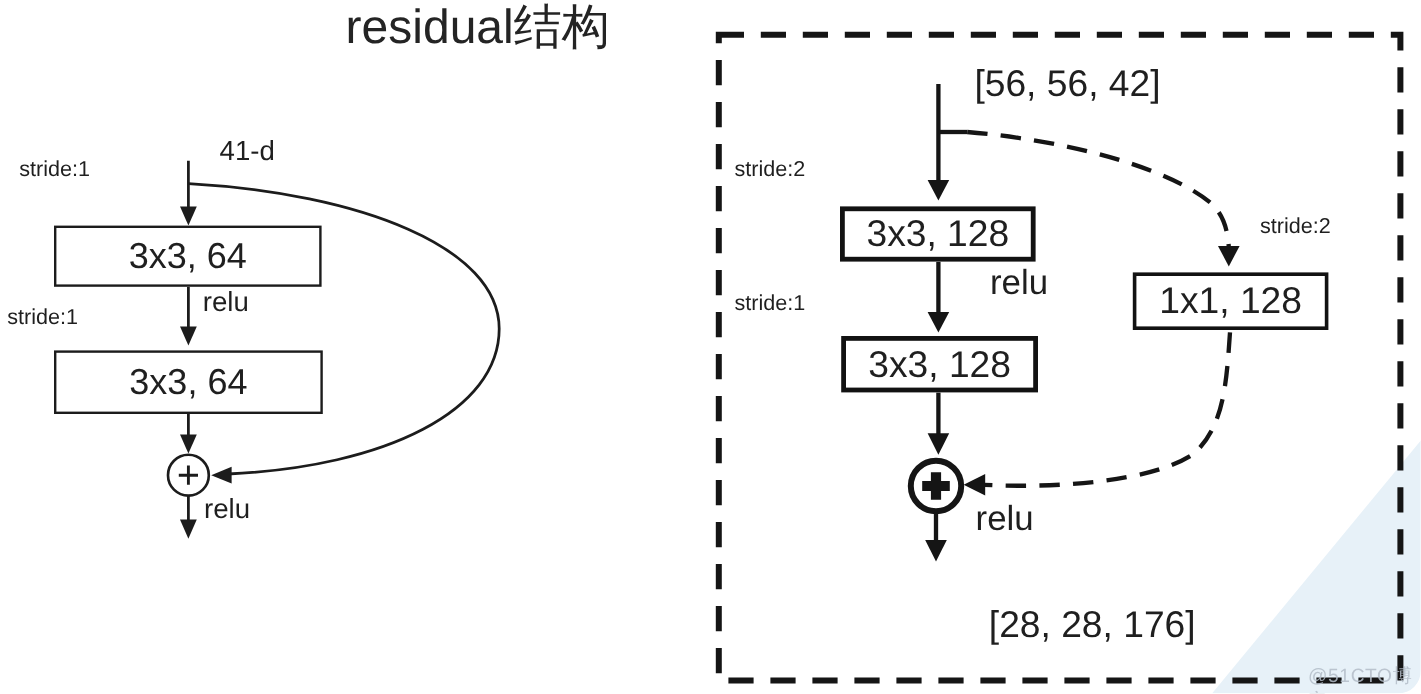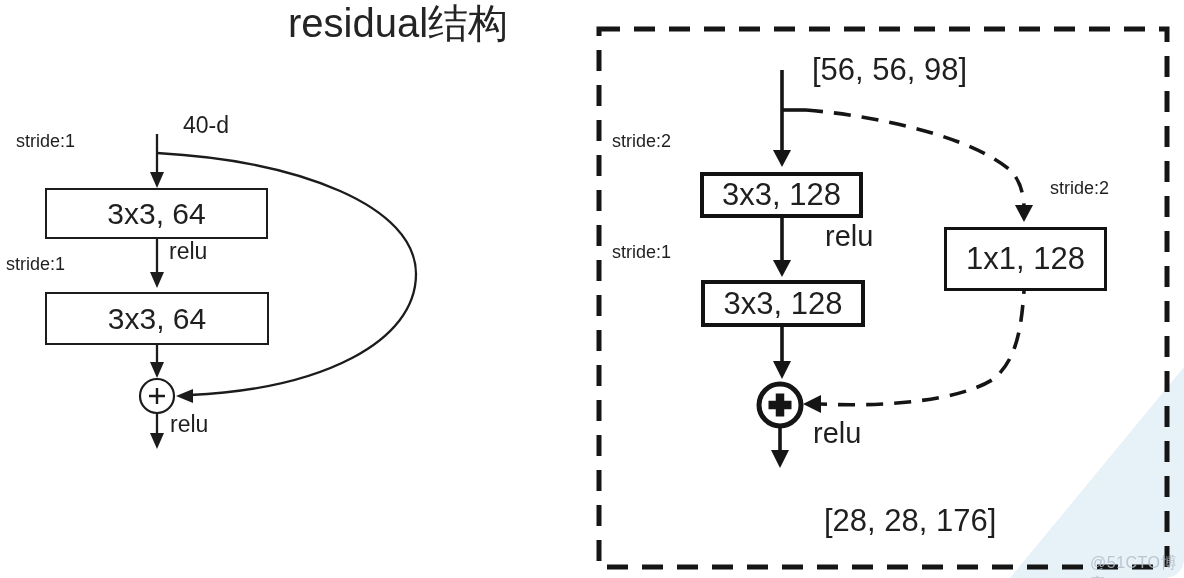--- a/index.html
+++ b/index.html
@@ -86,43 +86,43 @@
       <path d="M780 393.5 V416.5 M768.5 405 H791.5" stroke-width="8.5"></path>
 
       <path d="M780 427 V453"></path>
       <polygon points="780,468 771,450 789,450" fill="#151515" stroke="none"></polygon>
     </g>
   </svg>
 
   <div class="lbl title" style="left:288px;top:3px;">residual结构</div>
 
   <div class="lbl s27" style="left:16px;top:132px;">stride:1</div>
-  <div class="lbl s23" style="left:183px;top:114px;">40-d</div>
+  <div class="lbl s23" style="left:183px;top:114px;">41-d</div>
   <div class="convbox thinbox" style="left:45px;top:188px;width:223px;height:51px;">
     <span>3x3, 64</span>
   </div>
   <div class="lbl s23" style="left:169px;top:240px;">relu</div>
   <div class="lbl s27" style="left:6px;top:255px;">stride:1</div>
   <div class="convbox thinbox" style="left:45px;top:292px;width:224px;height:53px;">
     <span>3x3, 64</span>
   </div>
   <div class="lbl s23" style="left:170px;top:413px;">relu</div>
 
-  <div class="lbl s31" style="left:812px;top:54px;">[56, 56, 98]</div>
+  <div class="lbl s31" style="left:812px;top:54px;">[56, 56, 42]</div>
   <div class="lbl s27" style="left:612px;top:132px;">stride:2</div>
   <div class="convbox thickbox" style="left:700px;top:172px;width:163px;height:46px;">
     <span>3x3, 128</span>
   </div>
   <div class="lbl s29" style="left:825px;top:222px;">relu</div>
   <div class="lbl s27" style="left:612px;top:243px;">stride:1</div>
   <div class="convbox thickbox" style="left:701px;top:280px;width:164px;height:47px;">
     <span>3x3, 128</span>
   </div>
   <div class="lbl s27" style="left:1050px;top:179px;">stride:2</div>
-  <div class="convbox medbox" style="left:944px;top:227px;width:163px;height:64px;">
+  <div class="convbox medbox" style="left:944px;top:227px;width:163px;height:48px;">
     <span>1x1, 128</span>
   </div>
   <div class="lbl s29" style="left:813px;top:419px;">relu</div>
   <div class="lbl s31" style="left:824px;top:505px;">[28, 28, 176]</div>
 
   <div class="watermark" style="left:1090px;top:553px;">@51CTO博客</div>
 
 </div>
 
 </body></html>

